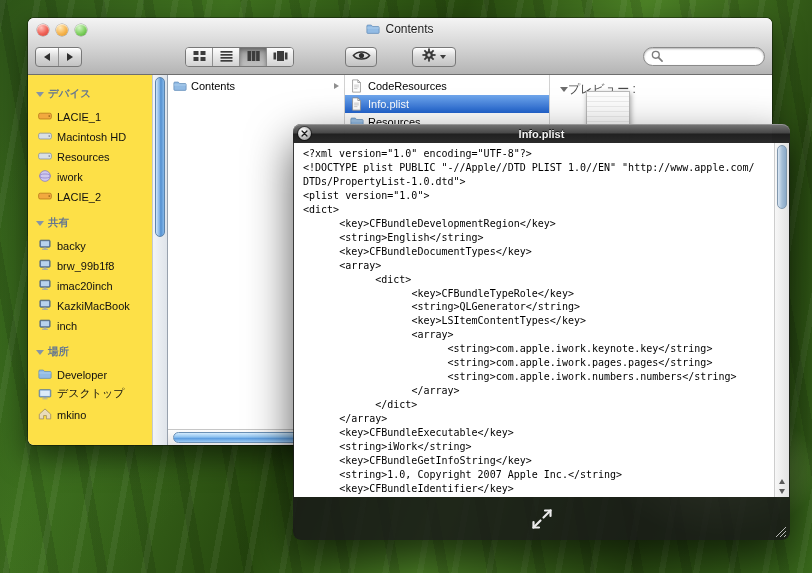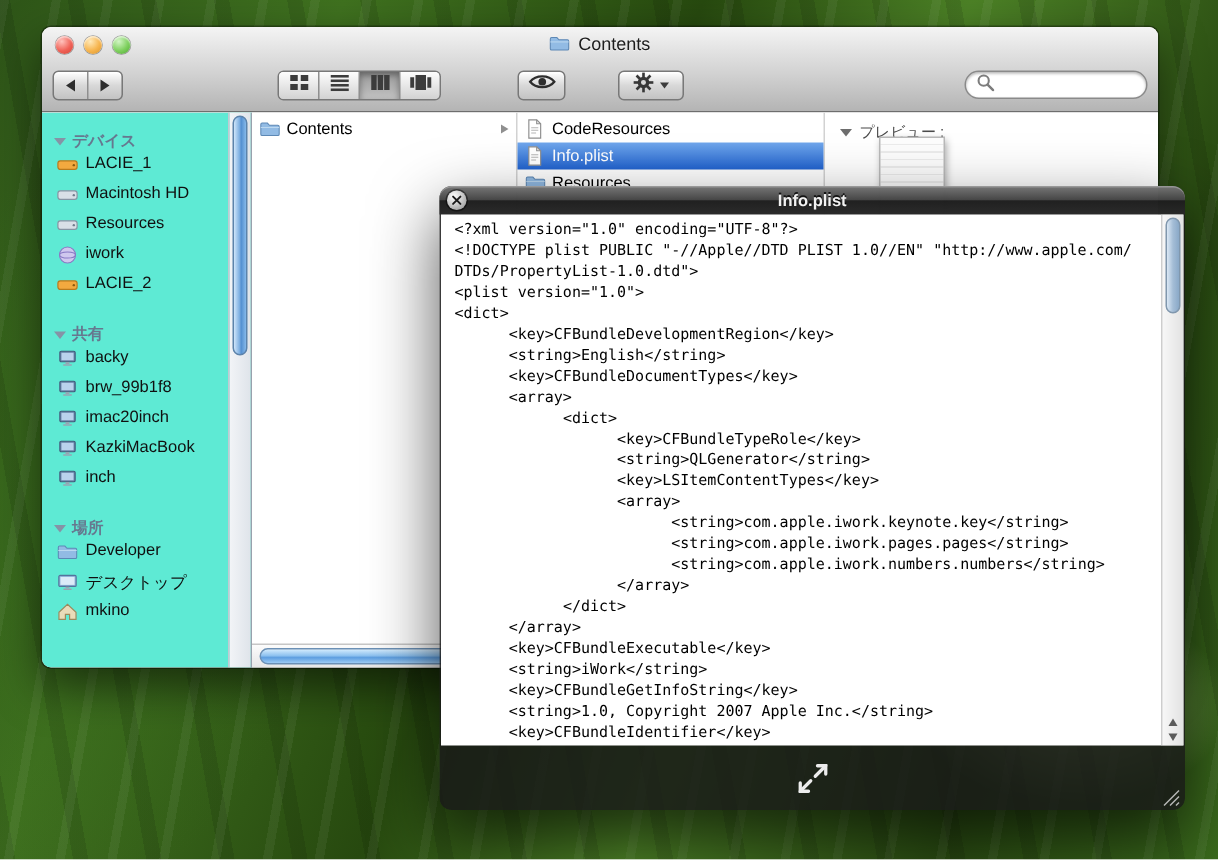--- a/index.html
+++ b/index.html
@@ -46,44 +46,44 @@
   .seg.active{background:linear-gradient(#989898,#c2c2c2);box-shadow:inset 0 2px 4px rgba(0,0,0,.35);}
   .eye{left:317px;width:32px;}
   .gearbtn{left:384px;width:44px;gap:4px;}
   .search{position:absolute;left:615px;top:3px;width:122px;height:19px;border-radius:10px;background:#fff;
       border:1px solid #8a8a8a;box-shadow:inset 0 1px 2px rgba(0,0,0,.3);display:flex;align-items:center;gap:4px;padding:0 7px;box-sizing:border-box;}
   .search input{border:none;outline:none;background:transparent;flex:1;min-width:10px;font:11px "Liberation Sans",sans-serif;}
 
   .main{position:absolute;top:57px;left:0;right:0;bottom:0;display:flex;border-radius:0 0 6px 6px;overflow:hidden;}
 
   
-  .sidebar{position:relative;width:140px;flex:none;background:#5eead4;border-right:1px solid #98a1ad;
+  .sidebar{position:relative;width:140px;flex:none;background:#fde047;border-right:1px solid #98a1ad;
       box-sizing:border-box;padding-top:8px;font-size:11px;}
   .sb-header{height:18px;margin-top:2px;display:flex;align-items:center;gap:4px;padding-left:8px;
       color:#66788f;font-weight:bold;font-size:10.5px;}
-  .sb-item{height:20px;display:flex;align-items:flex-start;gap:5px;padding-left:10px;color:#101010;white-space:nowrap;}
+  .sb-item{height:20px;display:flex;align-items:flex-end;gap:5px;padding-left:10px;color:#101010;white-space:nowrap;}
   .sb-icon{width:14px;height:14px;flex:none;display:inline-flex;}
   .sb-gap{height:9px;}
   .sb-scrollbar{position:absolute;top:0;right:0;bottom:0;width:15px;
       background:linear-gradient(to right,#f2f4f7,#dfe4ea);border-left:1px solid #c2c9d2;box-sizing:border-box;}
   .sb-thumb{position:absolute;top:2px;left:2px;width:10px;height:160px;border-radius:6px;box-sizing:border-box;
       background:linear-gradient(to right,#cfe5fa,#7fb0e2 45%,#538fd0 60%,#86b9ea);border:1px solid #5c83ab;}
 
   
   .columns{position:relative;flex:1;background:#fff;}
   .col{position:absolute;top:0;bottom:16px;box-sizing:border-box;}
   .col1{left:0;width:177px;border-right:1px solid #d2d2d2;}
   .col2{left:177px;width:205px;border-right:1px solid #d2d2d2;}
   .col3{left:382px;right:0;}
   .crow{display:flex;align-items:center;gap:4px;height:18px;padding:0 5px;font-size:11px;color:#000;}
   .crow.first{margin-top:2px;}
   .crow.selected{background:linear-gradient(#70a7ec,#2163cf);color:#fff;}
   .cicon{width:14px;height:14px;flex:none;display:inline-flex;}
   .crow .spacer{margin-left:auto;}
-  .col3-header{display:flex;align-items:center;gap:5px;padding:6px 0 0 10px;font-size:10px;color:#4a4a4a;}
+  .col3-header{display:flex;align-items:center;padding:6px 0 0 10px;font-size:12px;color:#4a4a4a;}
   .preview-thumb{position:absolute;left:36px;top:16px;width:42px;height:50px;border:1px solid #b9b9b9;
       background:repeating-linear-gradient(180deg,#fdfdfd 0 4px,#ececec 4px 5px);box-shadow:1px 2px 5px rgba(0,0,0,.35);}
 
   .hscroll{position:absolute;left:0;right:0;bottom:0;height:16px;border-top:1px solid #c6c6c6;
       background:linear-gradient(#fcfcfc,#e6e6e6);box-sizing:border-box;}
   .h-thumb{position:absolute;left:5px;top:2px;width:255px;height:11px;border-radius:6px;box-sizing:border-box;
       background:linear-gradient(#d3ebfd,#8ec2f0 45%,#5e9ee0 60%,#9bcaf4);border:1px solid #6b90b5;}
   .h-arrows{position:absolute;right:4px;top:0;height:15px;display:flex;align-items:center;gap:8px;}
 
   

